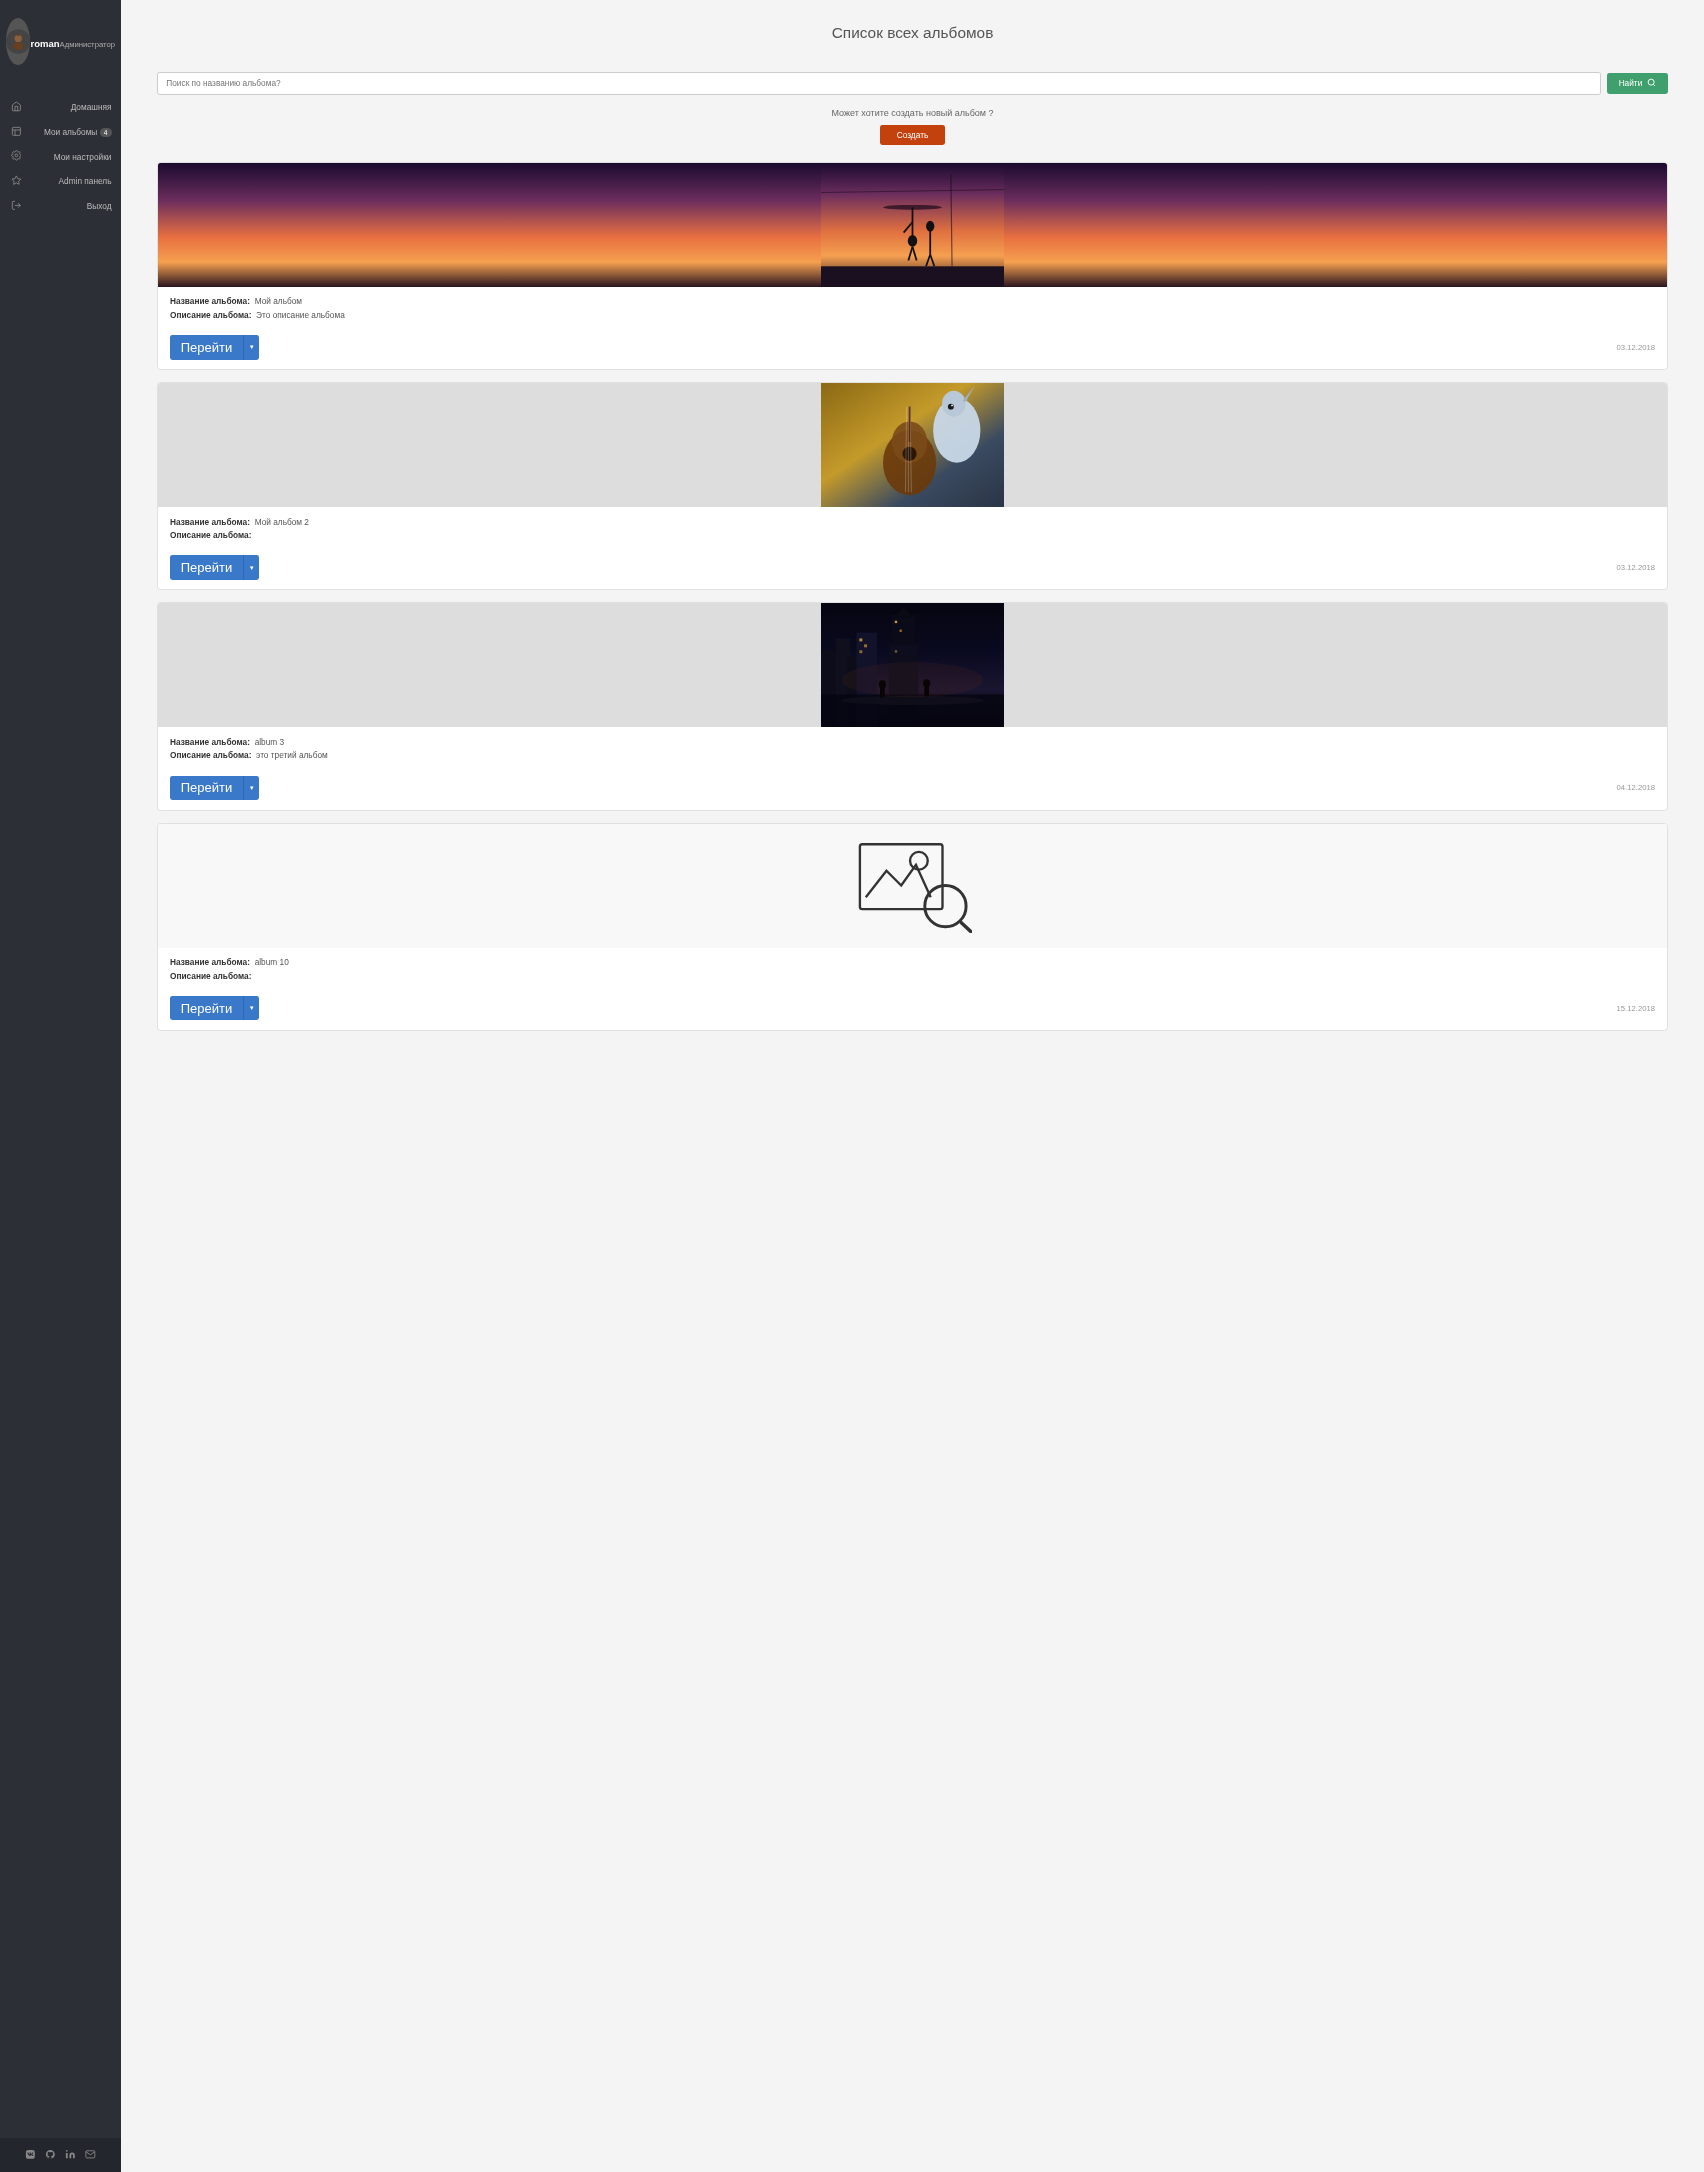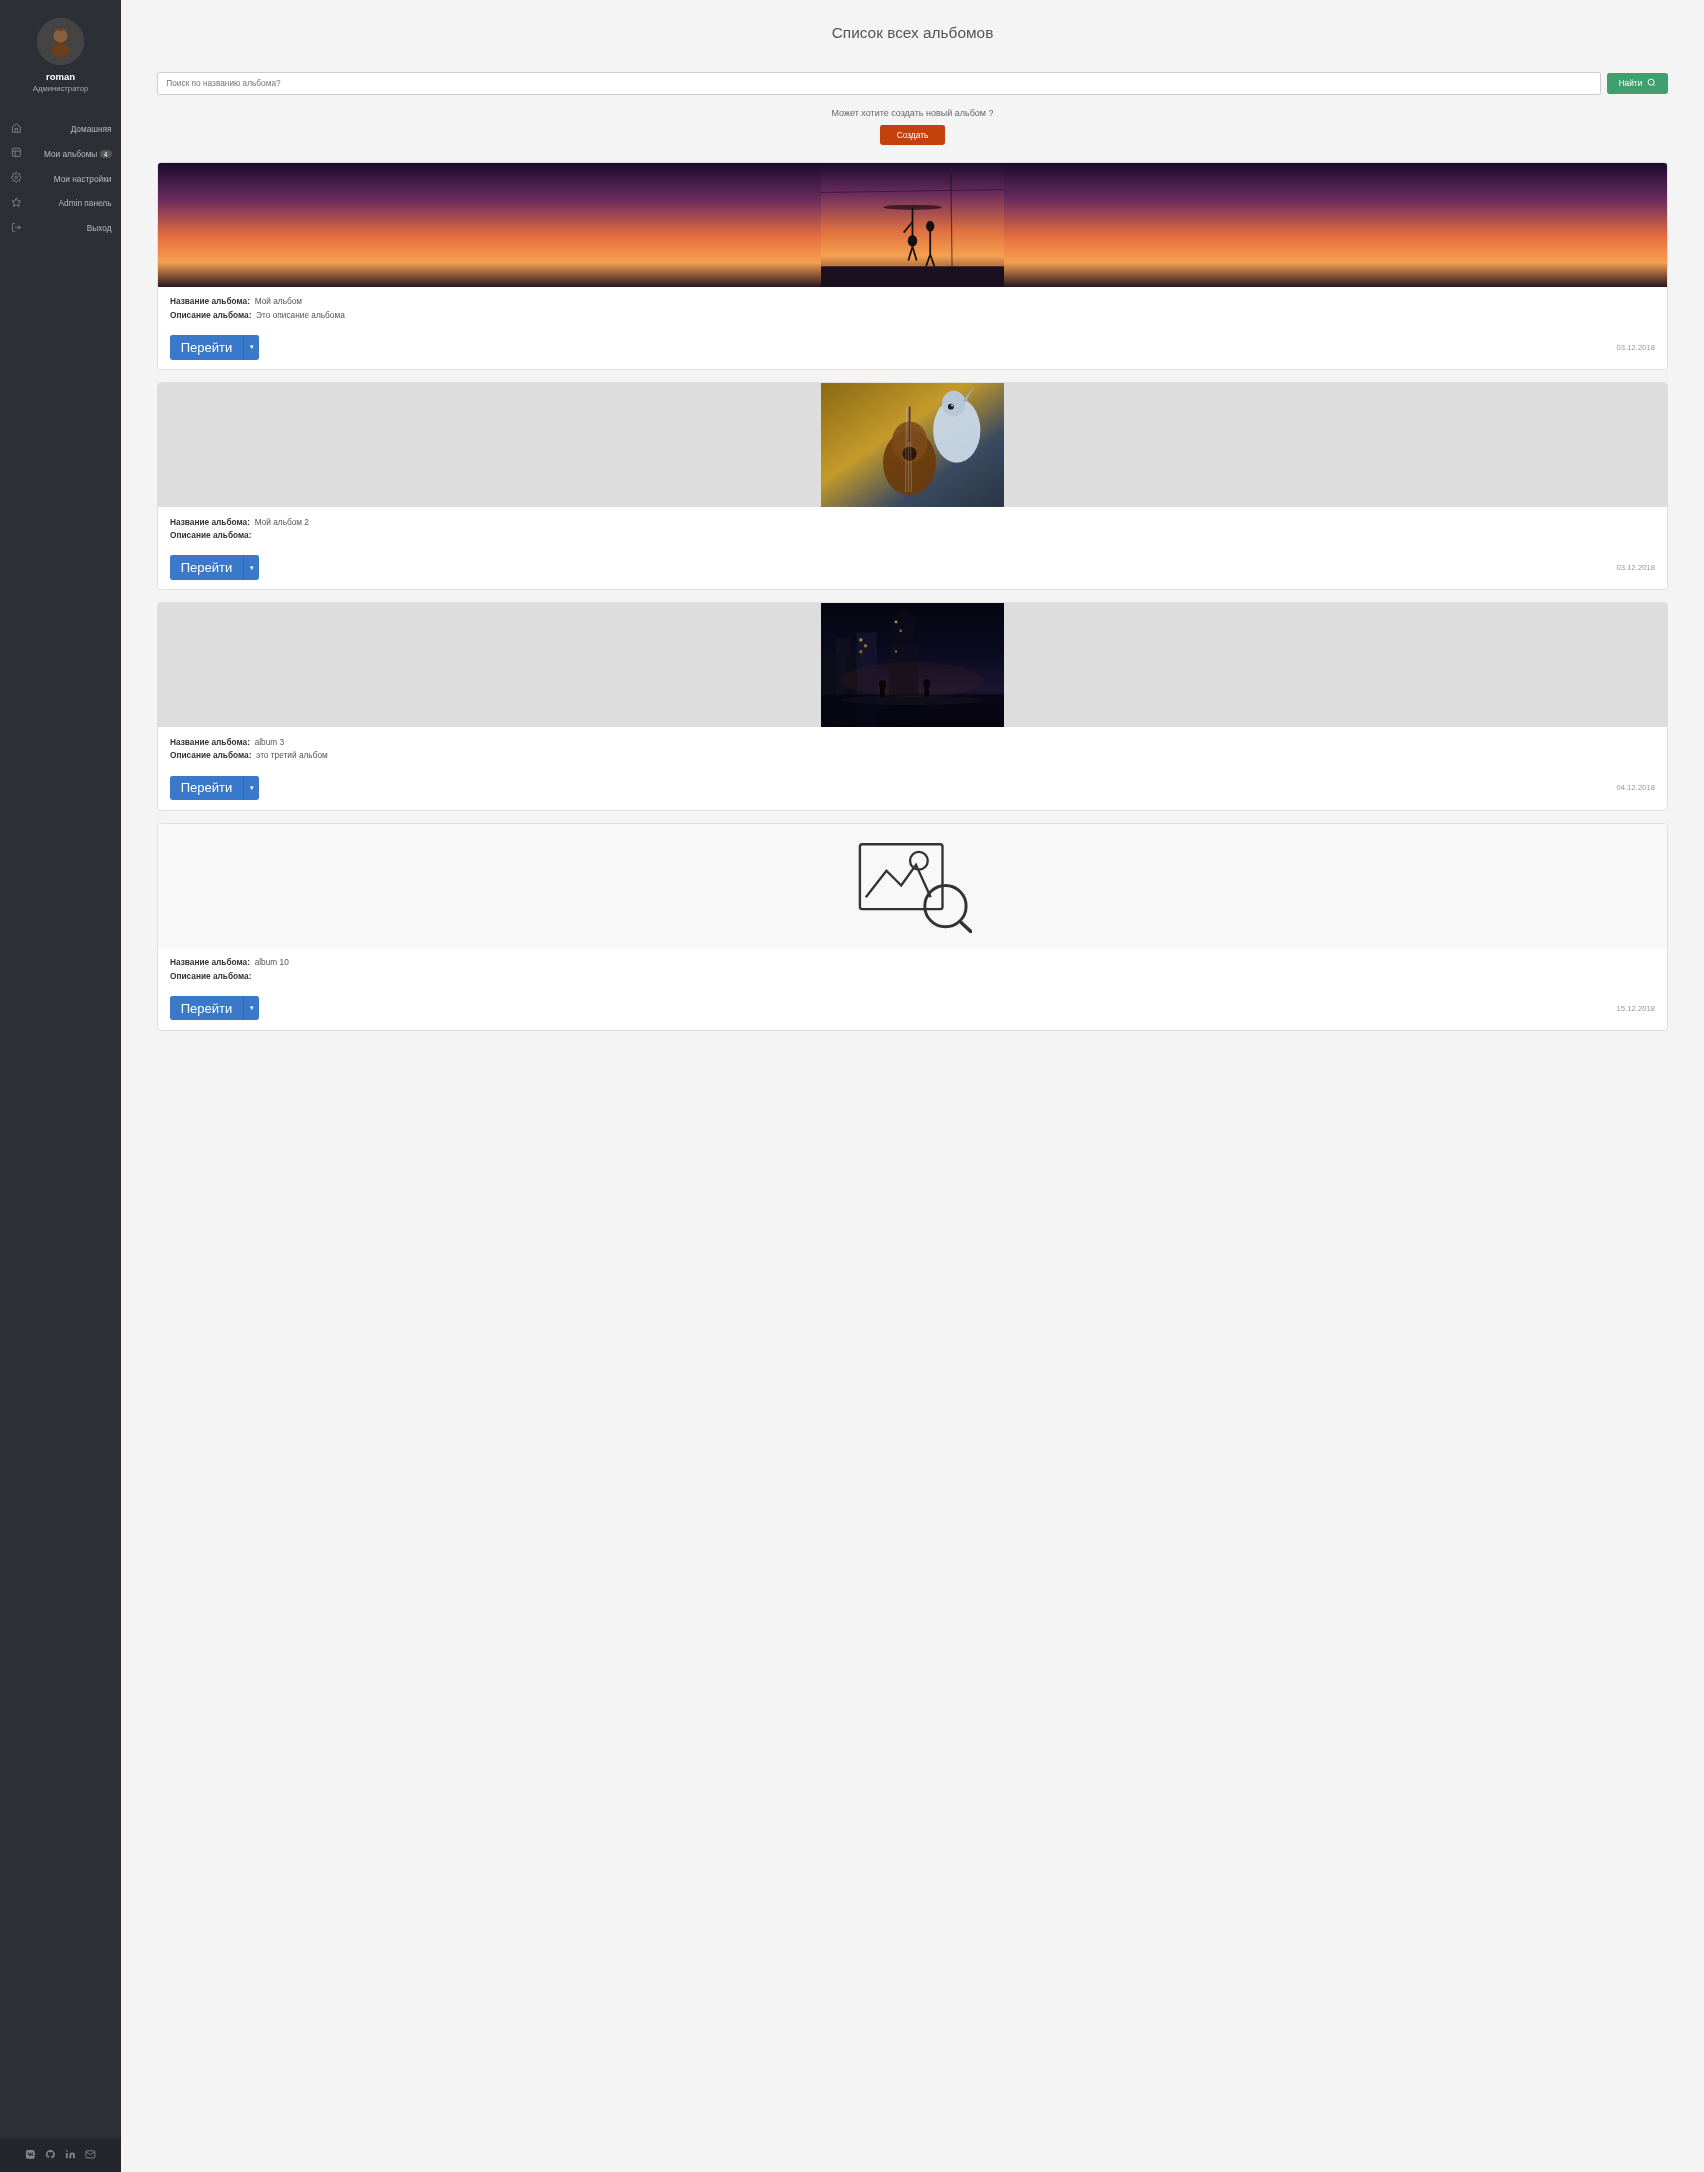--- a/index.html
+++ b/index.html
@@ -21,21 +21,21 @@
       width: 121px;
       background: #2c2f35;
       color: #ccc;
       display: flex;
       flex-direction: column;
       min-height: 100vh;
       flex-shrink: 0;
     }
     .sidebar-avatar-area {
       display: flex;
-      flex-direction: column;
+      flex-direction: row;
       align-items: center;
       padding: 18px 6px 12px;
     }
     .avatar-circle {
       width: 47px;
       height: 47px;
       border-radius: 50%;
       background: #555;
       overflow: hidden;
       display: flex;

